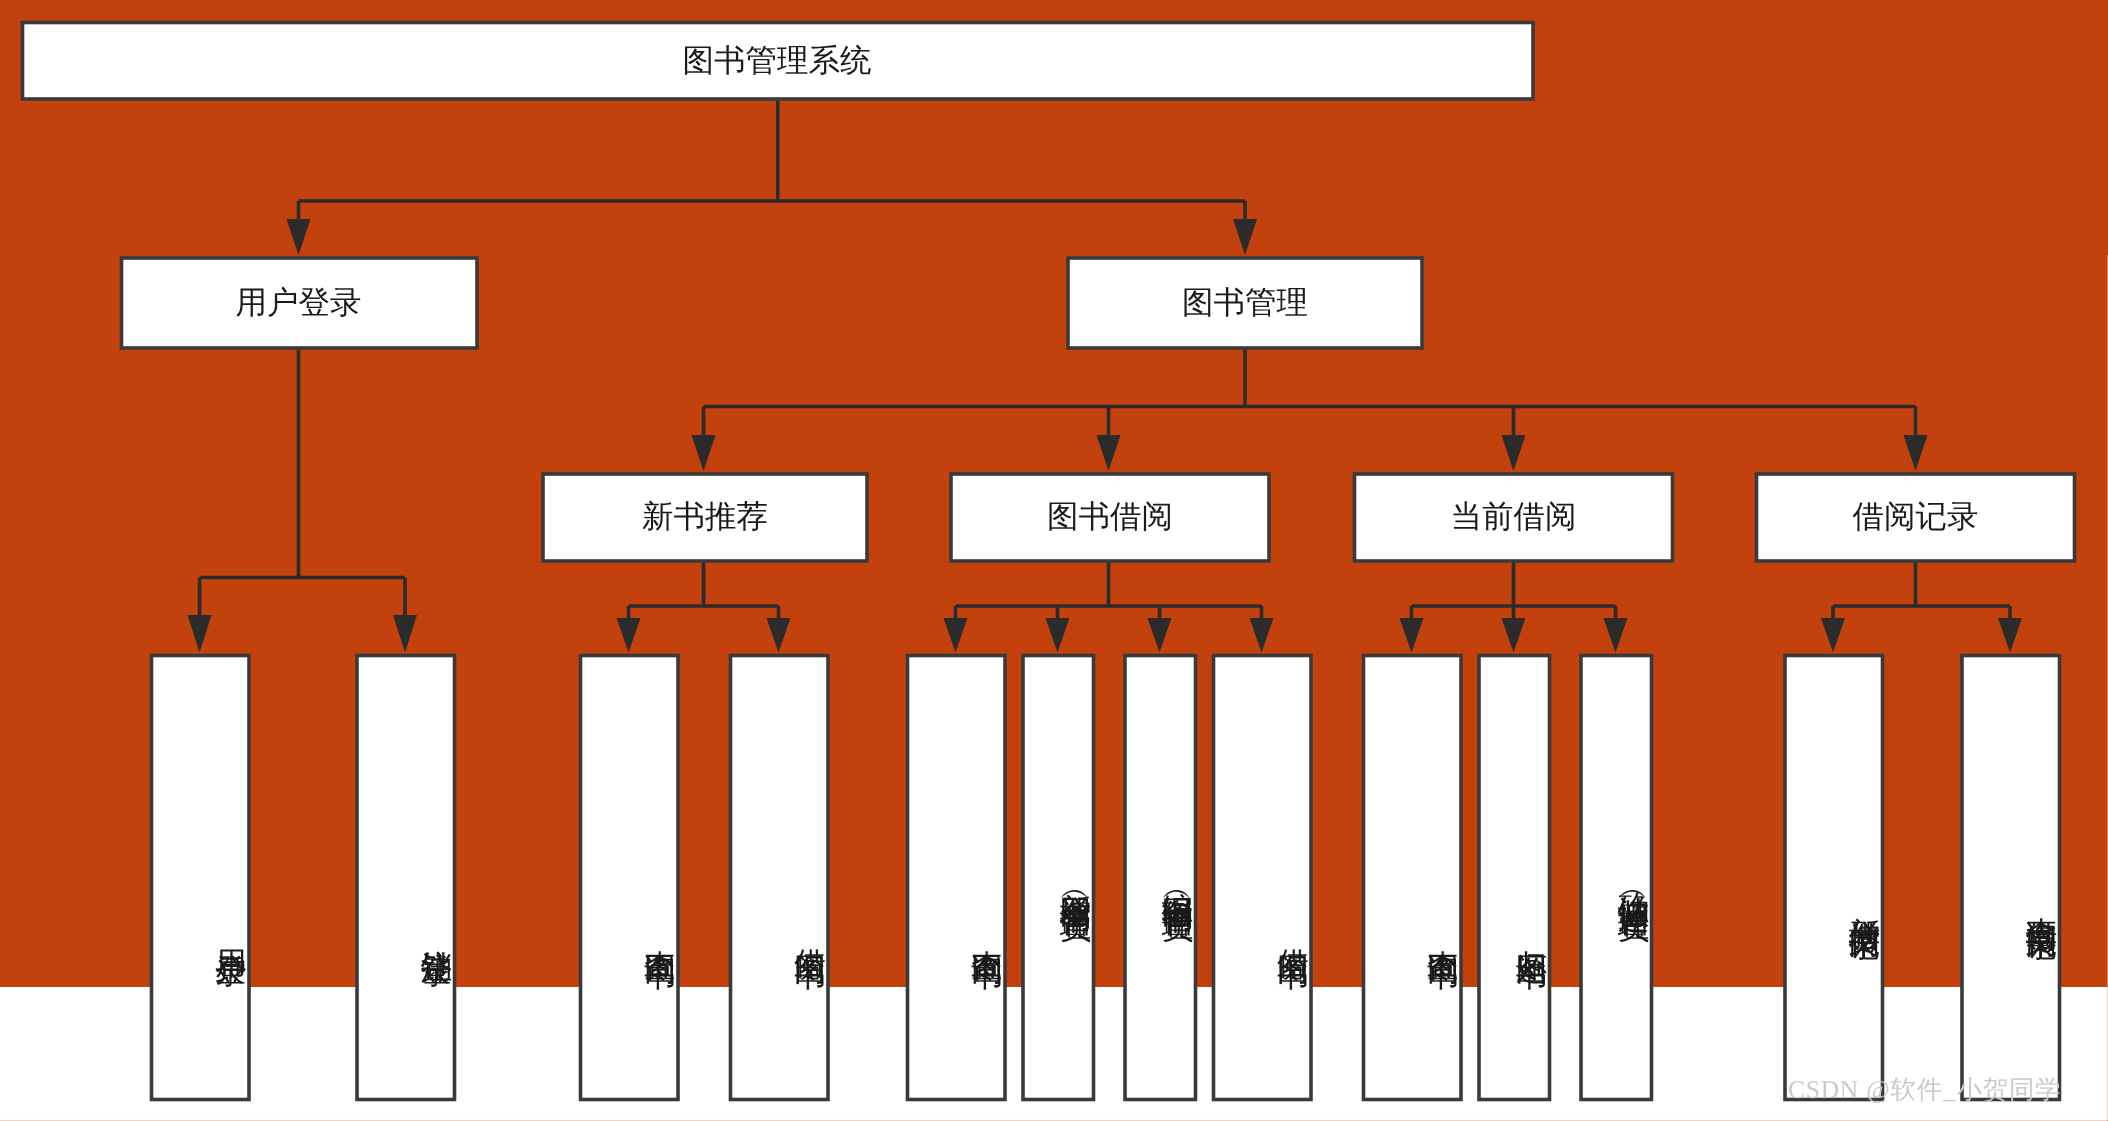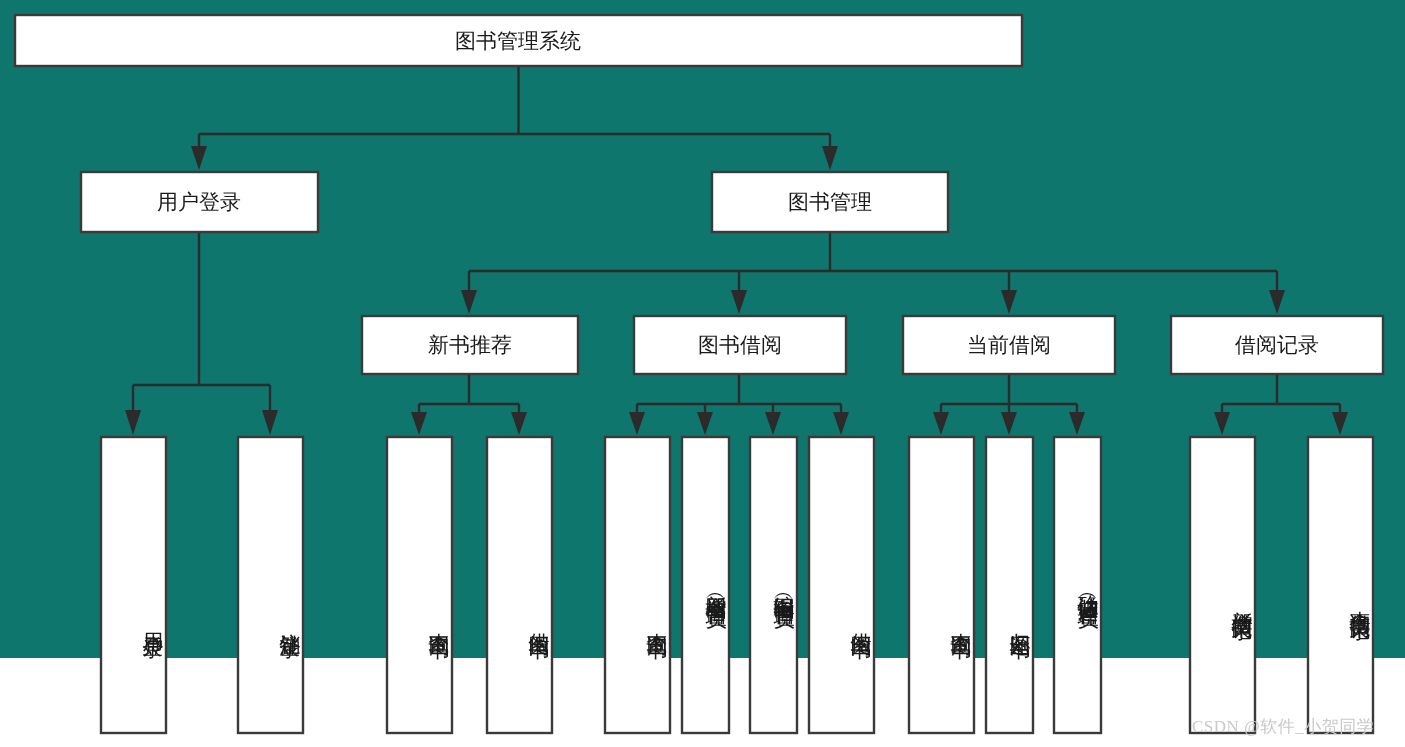--- a/index.html
+++ b/index.html
@@ -10,21 +10,21 @@
   body {
     width: 1405px;
     height: 747px;
     font-family: "Liberation Sans", sans-serif;
     overflow: hidden;
   }
   #diagram-root {
     position: relative;
     width: 1405px;
     height: 658px;
-    background: #0f766e;
+    background: #c2410c;
   }
   svg.canvas {
     position: absolute;
     top: 0;
     left: 0;
     width: 1405px;
     height: 747px;
   }
   .node-box {
     fill: #ffffff;

